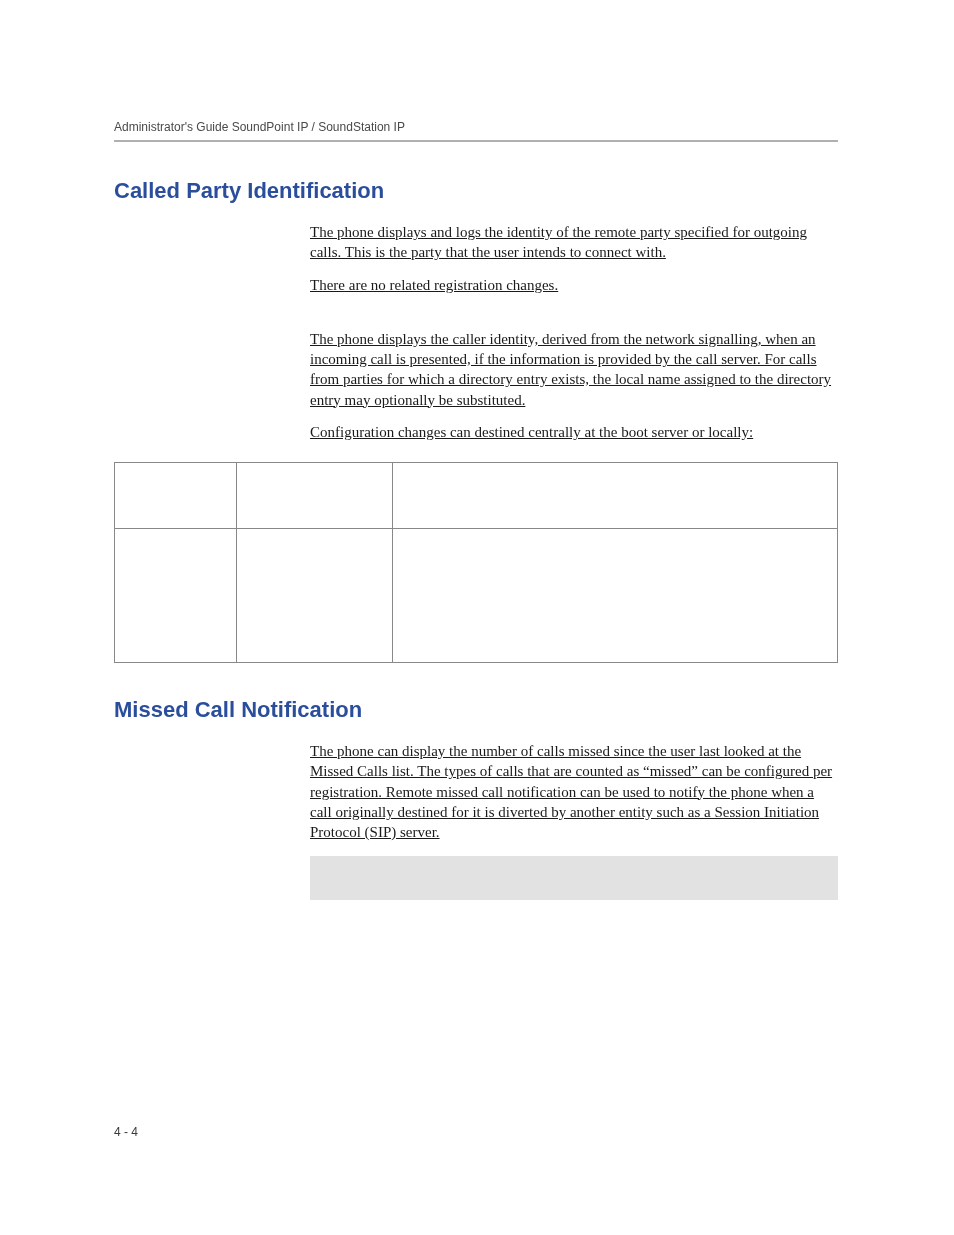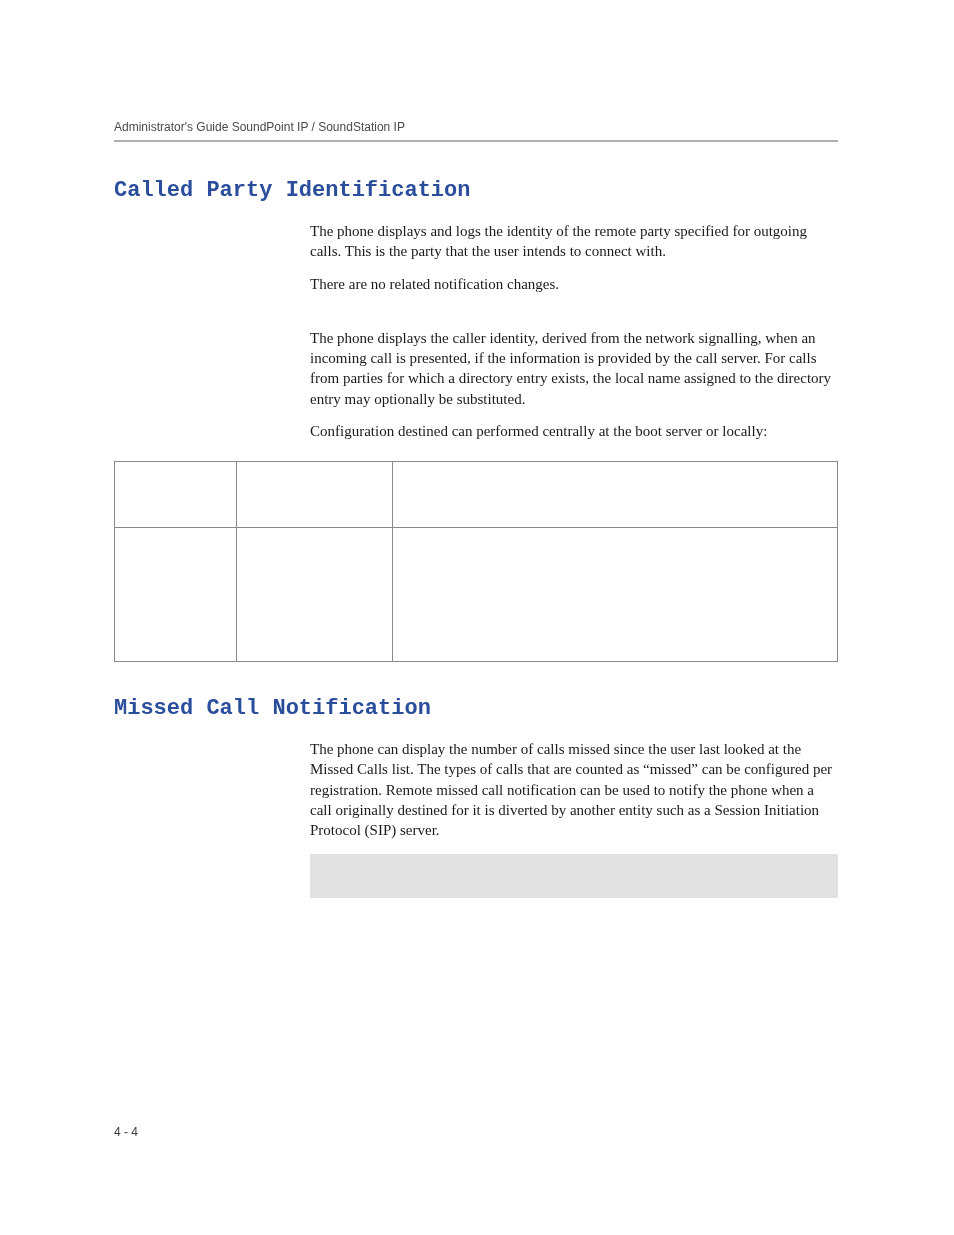--- a/index.html
+++ b/index.html
@@ -24,34 +24,35 @@
       color: #4a4a4a;
       font-family: Arial, Helvetica, sans-serif;
       margin-bottom: 6px;
     }
     .header-rule {
       border: none;
       border-top: 2px solid #b0b0b0;
       margin-bottom: 36px;
     }
     .section-heading {
-      font-family: Liberation Mono, monospace;
+      font-family: Liberation Sans, sans-serif;
       font-weight: bold;
       font-size: 22px;
       color: #2a4e9c;
       margin-bottom: 18px;
     }
     .body-text {
       margin-left: 196px;
       font-size: 15px;
       line-height: 1.35;
       color: #1a1a1a;
     }
     .para {
       margin-bottom: 12px;
+      text-decoration: underline;
     }
     .section-block {
       margin-bottom: 34px;
     }
     .config-table {
       margin-left: 0;
       width: 724px;
       border-collapse: collapse;
       margin-top: 20px;
       margin-bottom: 34px;
@@ -96,28 +97,28 @@
 
 <div class="page-content">
 
   <div class="running-header">Administrator's Guide SoundPoint IP / SoundStation IP</div>
   <hr class="header-rule">
 
   <div class="section-block">
     <div class="section-heading">Called Party Identification</div>
     <div class="body-text">
       <div class="para">The phone displays and logs the identity of the remote party specified for outgoing calls. This is the party that the user intends to connect with.</div>
-      <div class="para">There are no related notification changes.</div>
+      <div class="para">There are no related registration changes.</div>
     </div>
   </div>
 
   <div class="section-block">
     <div class="body-text">
       <div class="para">The phone displays the caller identity, derived from the network signalling, when an incoming call is presented, if the information is provided by the call server. For calls from parties for which a directory entry exists, the local name assigned to the directory entry may optionally be substituted.</div>
-      <div class="para">Configuration destined can performed centrally at the boot server or locally:</div>
+      <div class="para">Configuration changes can destined centrally at the boot server or locally:</div>
     </div>
     <table class="config-table">
       <tbody>
           <tr class="header-row">
         <td class="col1"></td>
         <td class="col2"></td>
         <td class="col3"></td>
       </tr>
       <tr class="body-row">
         <td class="col1"></td>

